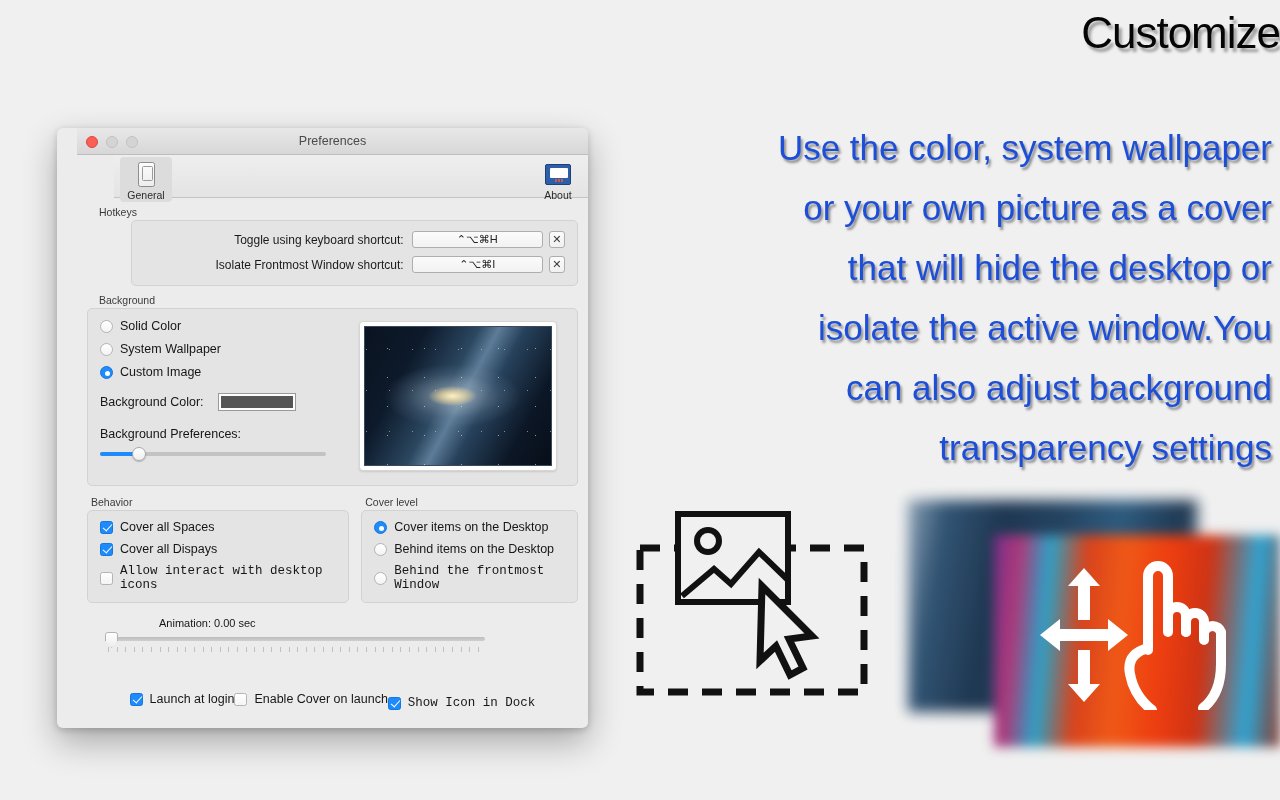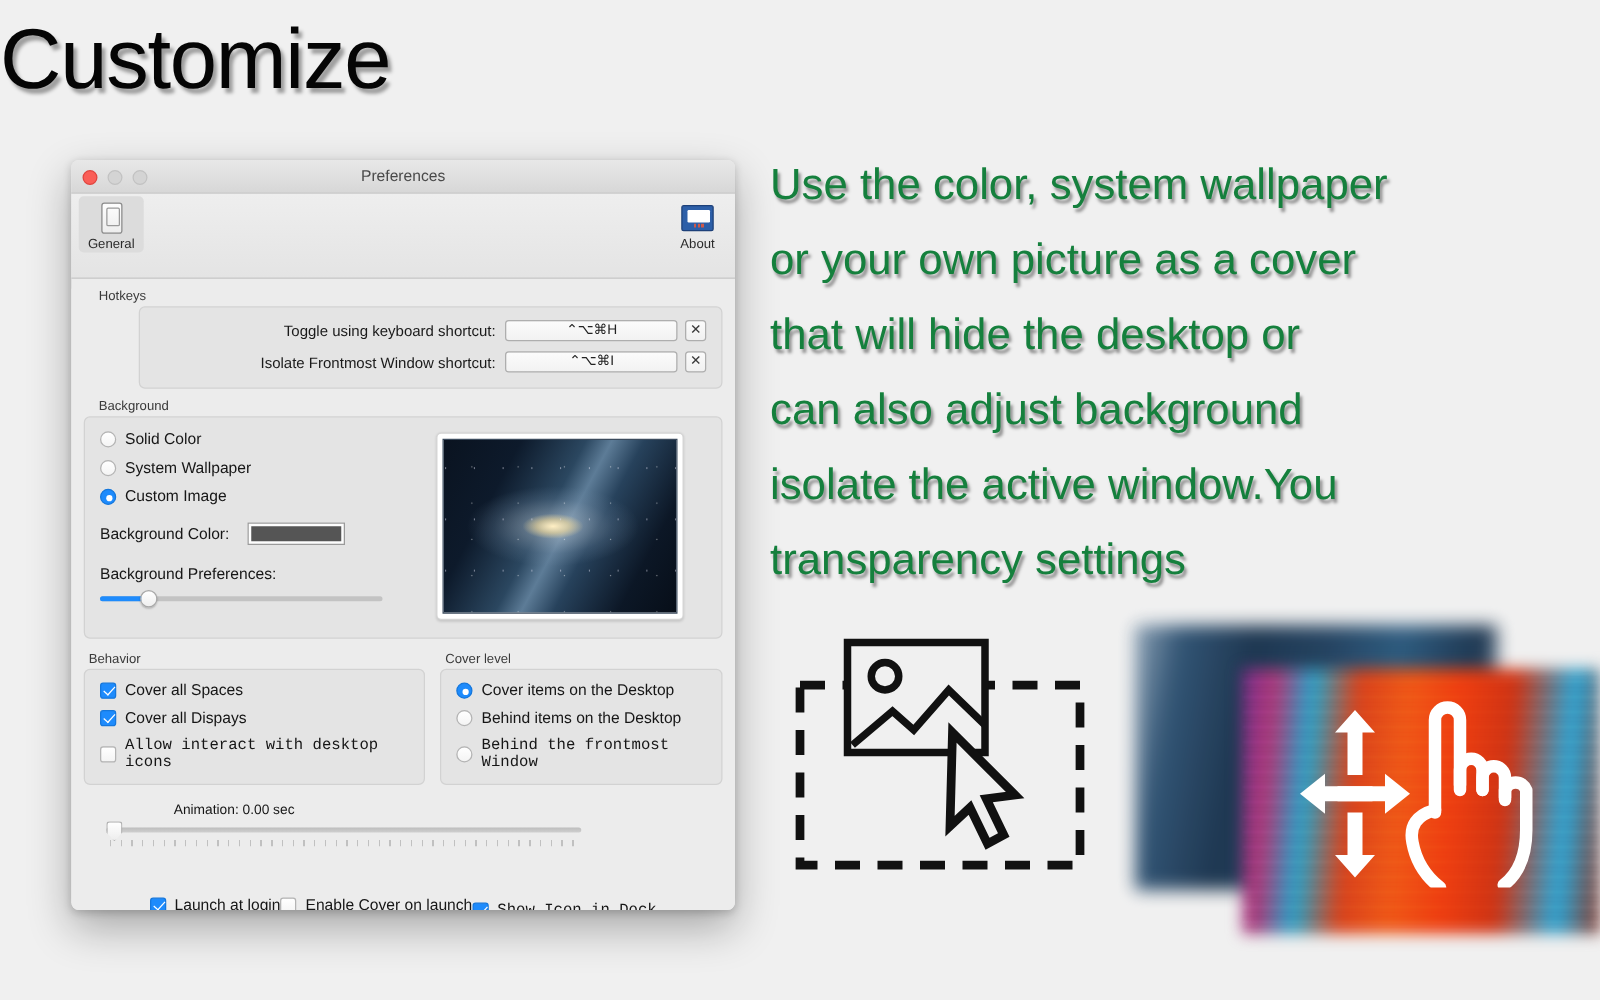--- a/index.html
+++ b/index.html
@@ -12,55 +12,56 @@
     overflow: hidden;
     position: relative;
   }
 
   
   #hero-title {
     position: absolute;
     top: 8px;
     left: 0;
     width: 1280px;
-    text-align: left;
-    font-size: 68px;
+    text-align: right;
+    font-size: 44px;
     font-weight: 400;
     color: #050505;
     letter-spacing: -1px;
     text-shadow: 3px 4px 3px rgba(0,0,0,0.35);
   }
 
   
   #marketing-copy {
     position: absolute;
     top: 118px;
     left: 616px;
     width: 656px;
-    text-align: left;
+    text-align: right;
     font-size: 35px;
     line-height: 60px;
-    color: #15803d;
+    color: #1d4ed8;
     text-shadow: 2px 3px 2.5px rgba(0,0,0,0.42);
   }
   #marketing-copy .ln { display: block; white-space: nowrap; }
 
   
   #prefs-window {
     position: absolute;
     left: 57px;
     top: 128px;
     width: 531px;
     height: 600px;
     background: #ececec;
     border-radius: 6px;
     box-shadow: 0 14px 34px rgba(0,0,0,0.30), 0 2px 7px rgba(0,0,0,0.18);
     overflow: hidden;
     font-size: 11px;
     color: #1c1c1c;
+    padding-left: 20px;
   }
 
   
   .titlebar {
     height: 27px;
     background: linear-gradient(#e8e8e8, #d7d7d7);
     border-bottom: 1px solid #bdbdbd;
     position: relative;
   }
   .traffic { position: absolute; top: 8px; left: 9px; display: flex; gap: 8px; }
@@ -70,24 +71,25 @@
   .light.zoom  { background: #d4d4d4; border: 1px solid #c2c2c2; }
   .win-title {
     text-align: center;
     line-height: 27px;
     font-size: 12.5px;
     color: #4a4a4a;
   }
 
   
   .toolbar {
-    height: 68px;
+    height: 43px;
     background: linear-gradient(#eeeeee, #e4e4e4);
     border-bottom: 1px solid #c4c4c4;
     position: relative;
+    margin-left: 37px;
   }
   .tb-item {
     position: absolute;
     top: 2px;
     width: 52px;
     text-align: center;
     padding: 3px 0 1px;
     border-radius: 4px;
   }
   .tb-item.selected { background: #dcdcdc; }
@@ -299,22 +301,22 @@
 </style>
 </head>
 <body>
 
 <div id="hero-title">Customize</div>
 
 <div id="marketing-copy">
   <span class="ln">Use the color, system wallpaper</span>
   <span class="ln">or your own picture as a cover</span>
   <span class="ln">that will hide the desktop or</span>
+  <span class="ln">isolate the active window.You</span>
   <span class="ln">can also adjust background</span>
-  <span class="ln">isolate the active window.You</span>
   <span class="ln">transparency settings</span>
 </div>
 
 <div id="prefs-window">
 
   <div class="titlebar">
     <div class="traffic">
       <span class="light close"></span>
       <span class="light min"></span>
       <span class="light zoom"></span>

